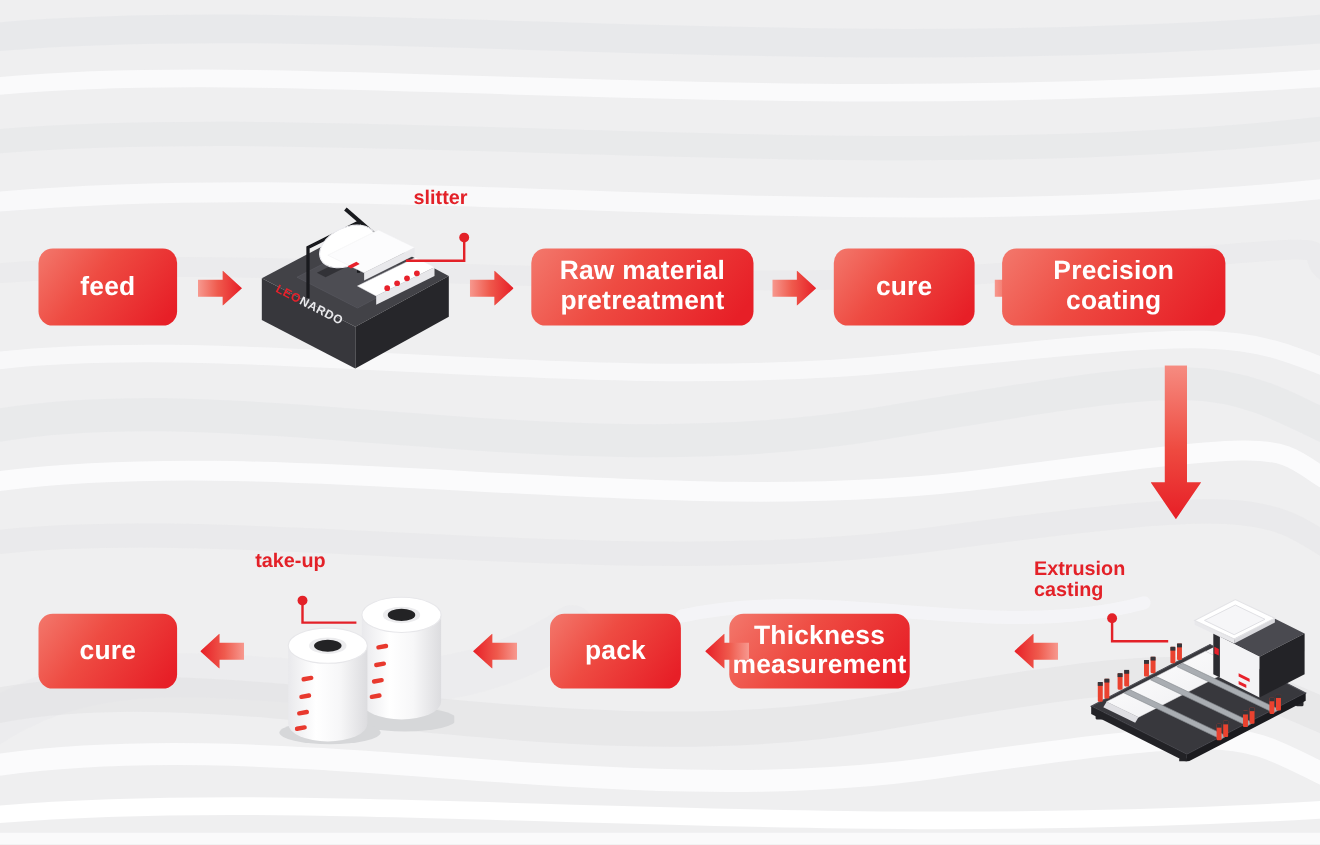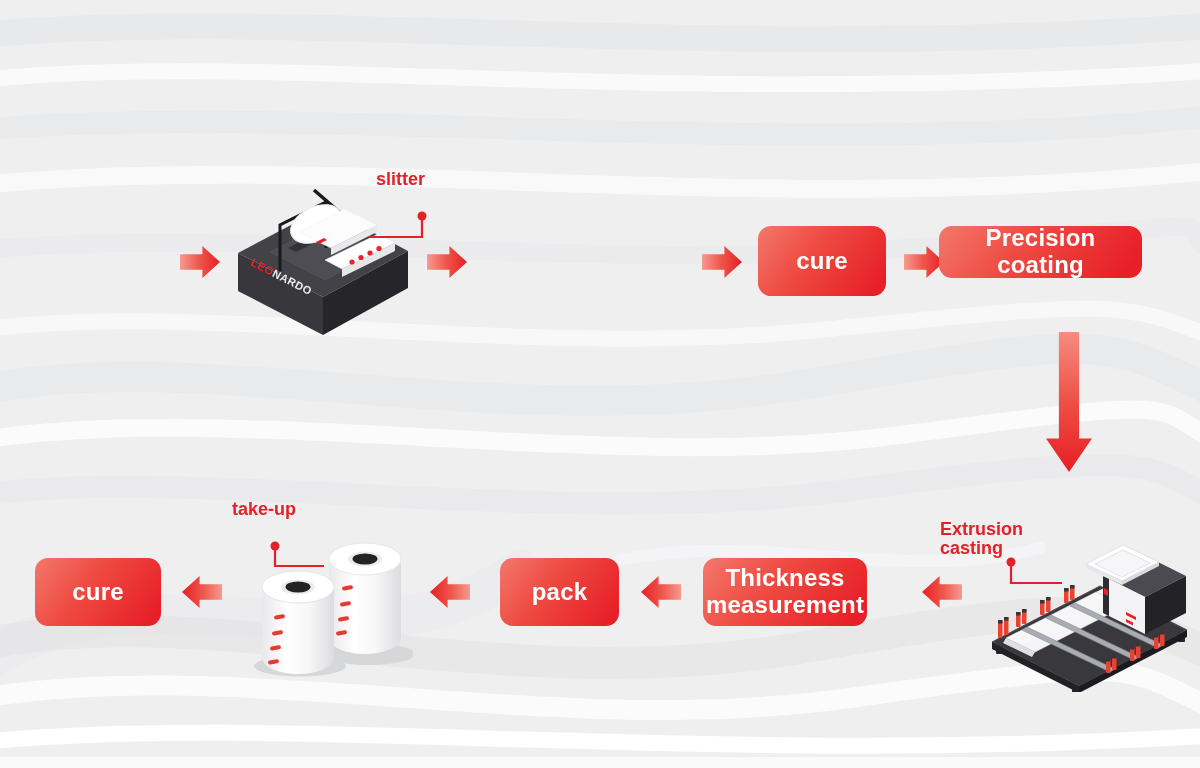--- a/index.html
+++ b/index.html
@@ -67,20 +67,23 @@
       <path d="M-20,495 C200,465 550,530 850,490 S1150,460 1220,505" stroke="#e5e6e8" stroke-width="22" opacity="0.5"></path>
       <path d="M-60,700 C120,520 330,700 520,570" stroke="#e8e9eb" stroke-width="40" opacity="0.45"></path>
       <path d="M-20,645 C200,595 500,700 800,648 S1100,605 1220,658" stroke="#e2e3e5" stroke-width="32" opacity="0.6"></path>
       <path d="M-20,698 C250,655 550,740 850,698 S1120,665 1220,712" stroke="#fcfcfd" stroke-width="20" opacity="0.9"></path>
       <path d="M-20,742 C300,712 700,768 1220,735" stroke="#ffffff" stroke-width="16" opacity="0.95"></path>
       <path d="M620,560 C760,530 900,585 1040,548" stroke="#f7f7f9" stroke-width="12" opacity="0.7"></path>
     </g>
     <rect x="0" y="757" width="1200" height="11" fill="#fbfbfc" opacity="0.9"></rect>
   </svg>
 
+  <div class="box" style="left:35px;top:226px;width:126px;height:70px">
+    <span class="box-label">feed</span>
+  </div>
 
   <div class="arrow arrow-right" style="left:180px;top:246px"></div>
 
   <svg class="illus" style="left:228px;top:168px" width="186" height="172" viewBox="0 0 186 172">
     <polygon points="10,85 97,39 180,83 95,129" fill="#424247"></polygon>
     <polygon points="10,85 95,129 95,167 10,123" fill="#37373c"></polygon>
     <polygon points="95,129 180,83 180,120 95,167" fill="#26262a"></polygon>
     <polygon points="42,84 97,56 152,83 97,112" fill="#4d4d53" stroke="#595960" stroke-width="0.6"></polygon>
     <polygon points="60,80 96,62 104,66 68,84" fill="#2e2e33" opacity="0.85"></polygon>
     <path d="M52,103 L52,57 L98,34 L98,80" fill="none" stroke="#191a1e" stroke-width="3"></path>
@@ -101,36 +104,39 @@
   </svg>
 
   <div class="callout-label" style="left:376px;top:170px;width:88px">slitter</div>
   <svg class="callout-line" style="left:364px;top:208px" width="64" height="34" viewBox="0 0 64 34">
     <circle cx="58" cy="8" r="4.5" fill="#e32128"></circle>
     <path d="M58,12 L58,29 L5,29" fill="none" stroke="#e32128" stroke-width="2.2"></path>
   </svg>
 
   <div class="arrow arrow-right" style="left:427px;top:246px"></div>
 
+  <div class="box" style="left:483px;top:226px;width:202px;height:70px">
+    <span class="box-label">Raw material pretreatment</span>
+  </div>
 
   <div class="arrow arrow-right" style="left:702px;top:246px"></div>
 
   <div class="box" style="left:758px;top:226px;width:128px;height:70px">
     <span class="box-label">cure</span>
   </div>
 
   <div class="arrow arrow-right" style="left:904px;top:246px"></div>
 
-  <div class="box" style="left:939px;top:226px;width:203px;height:52px">
+  <div class="box" style="left:911px;top:226px;width:203px;height:70px">
     <span class="box-label">Precision coating</span>
   </div>
 
   <div class="arrow-down" style="left:1046px;top:332px"></div>
 
-  <div class="callout-label" style="left:940px;top:520px;width:134px">Extrusion casting</div>
+  <div class="callout-label" style="left:940px;top:508px;width:134px">Extrusion casting</div>
   <svg class="callout-line" style="left:1002px;top:554px" width="64" height="34" viewBox="0 0 64 34">
     <circle cx="9" cy="8" r="4.5" fill="#e32128"></circle>
     <path d="M9,12 L9,29 L60,29" fill="none" stroke="#e32128" stroke-width="2.2"></path>
   </svg>
 
   <svg class="illus" style="left:982px;top:530px" width="215" height="162" viewBox="0 0 215 162">
     <defs>
       <linearGradient id="filmGrad" x1="0" y1="0" x2="1" y2="1">
         <stop offset="0" stop-color="#ffffff"></stop>
           <stop offset="1" stop-color="#ededf0"></stop>
@@ -196,21 +202,21 @@
     </g>
     <polygon points="163,67 204,46 204,83 163,104" fill="#232327"></polygon>
     <polygon points="104,34 140,51 140,55 104,38" fill="#e8e8eb"></polygon>
     <polygon points="140,51 177,32 177,36 140,55" fill="#d9d9dd"></polygon>
     <polygon points="104,34 141,15 177,32 140,51" fill="#ffffff" stroke="#e3e3e6" stroke-width="1"></polygon>
     <polygon points="113,34 141,20 168,33 140,47" fill="#f6f6f8" stroke="#dcdce0" stroke-width="0.8"></polygon>
   </svg>
 
   <div class="arrow arrow-left" style="left:922px;top:576px"></div>
 
-  <div class="box" style="left:703px;top:558px;width:164px;height:68px">
+  <div class="box" style="left:663px;top:558px;width:164px;height:68px">
     <span class="box-label">Thickness measurement</span>
   </div>
 
   <div class="arrow arrow-left" style="left:641px;top:576px"></div>
 
   <div class="box" style="left:500px;top:558px;width:119px;height:68px">
     <span class="box-label">pack</span>
   </div>
 
   <div class="arrow arrow-left" style="left:430px;top:576px"></div>

